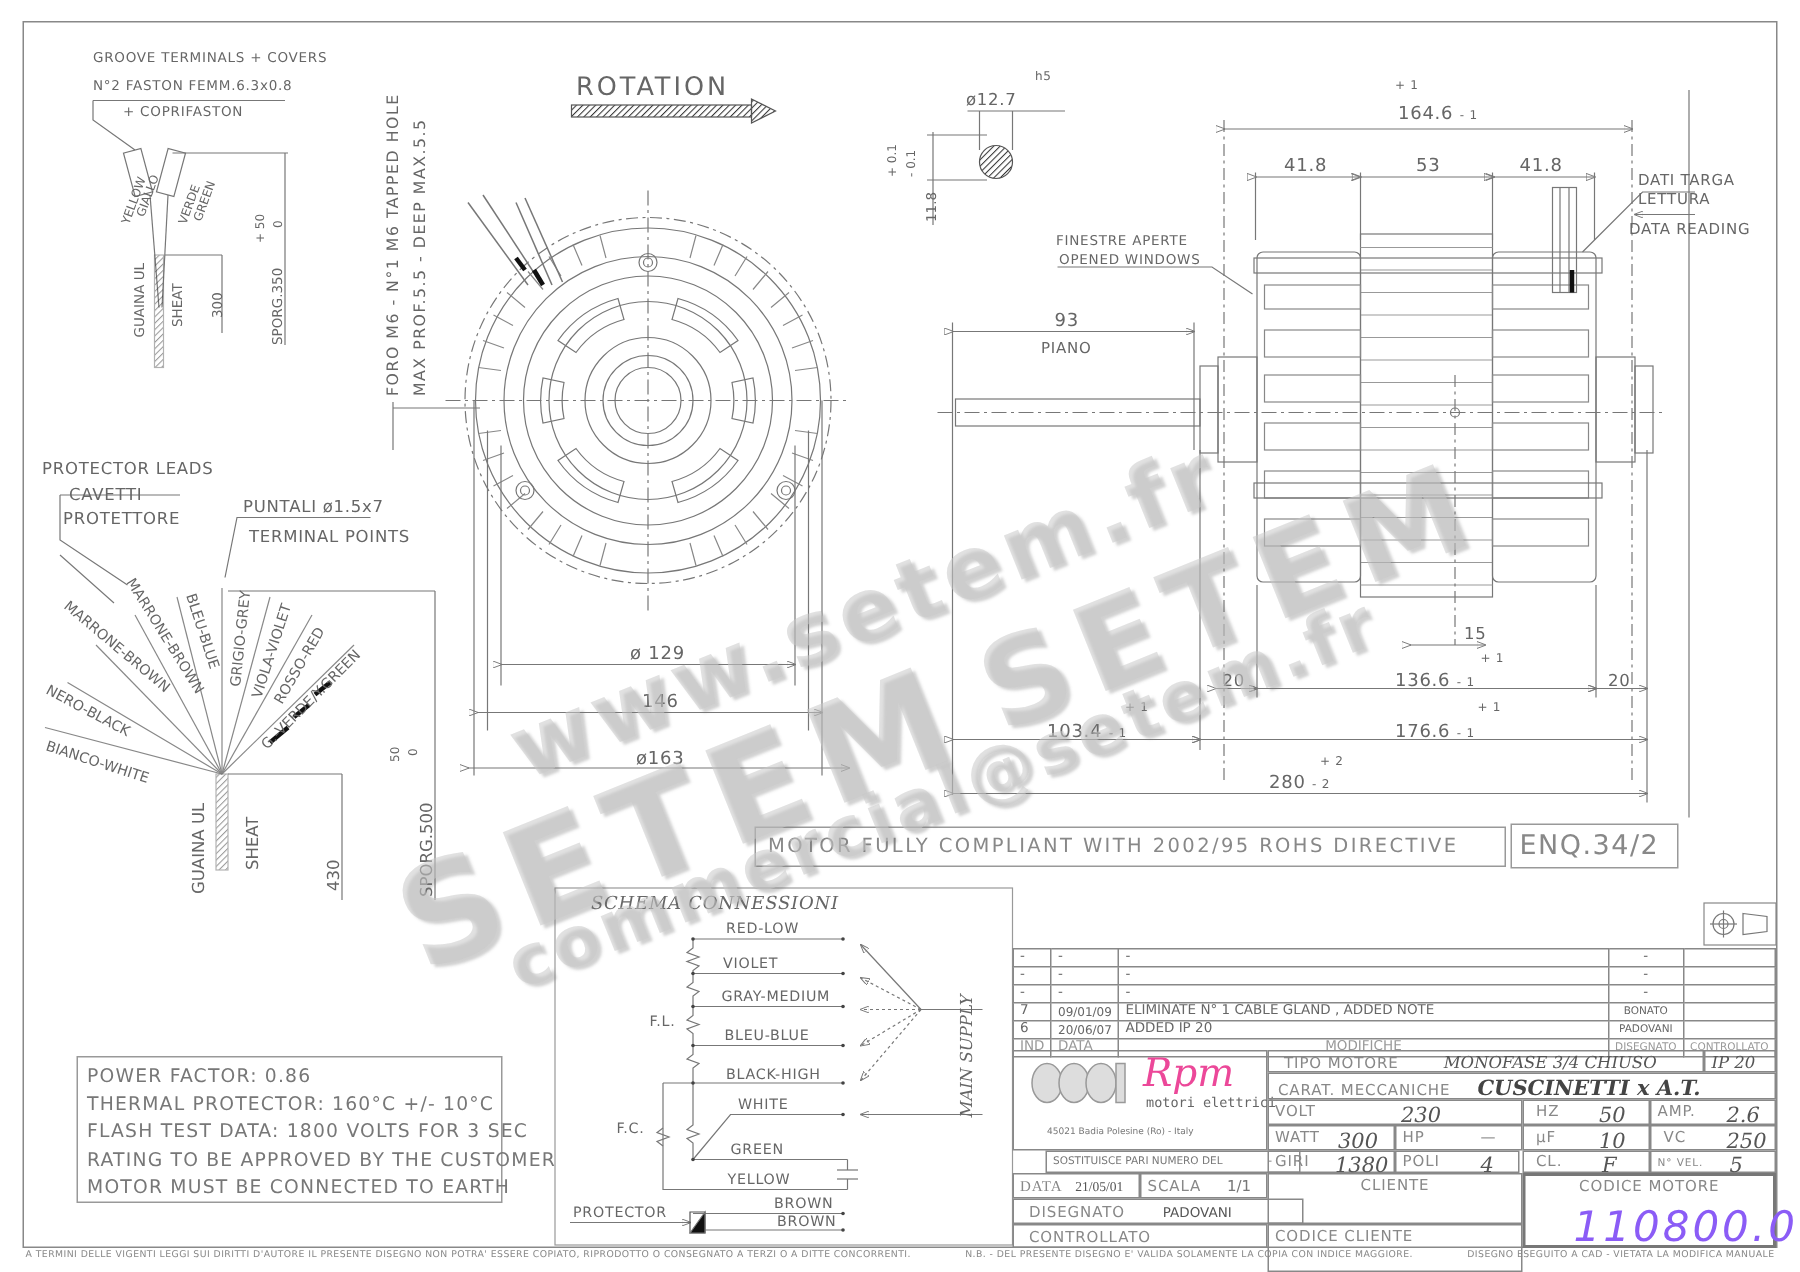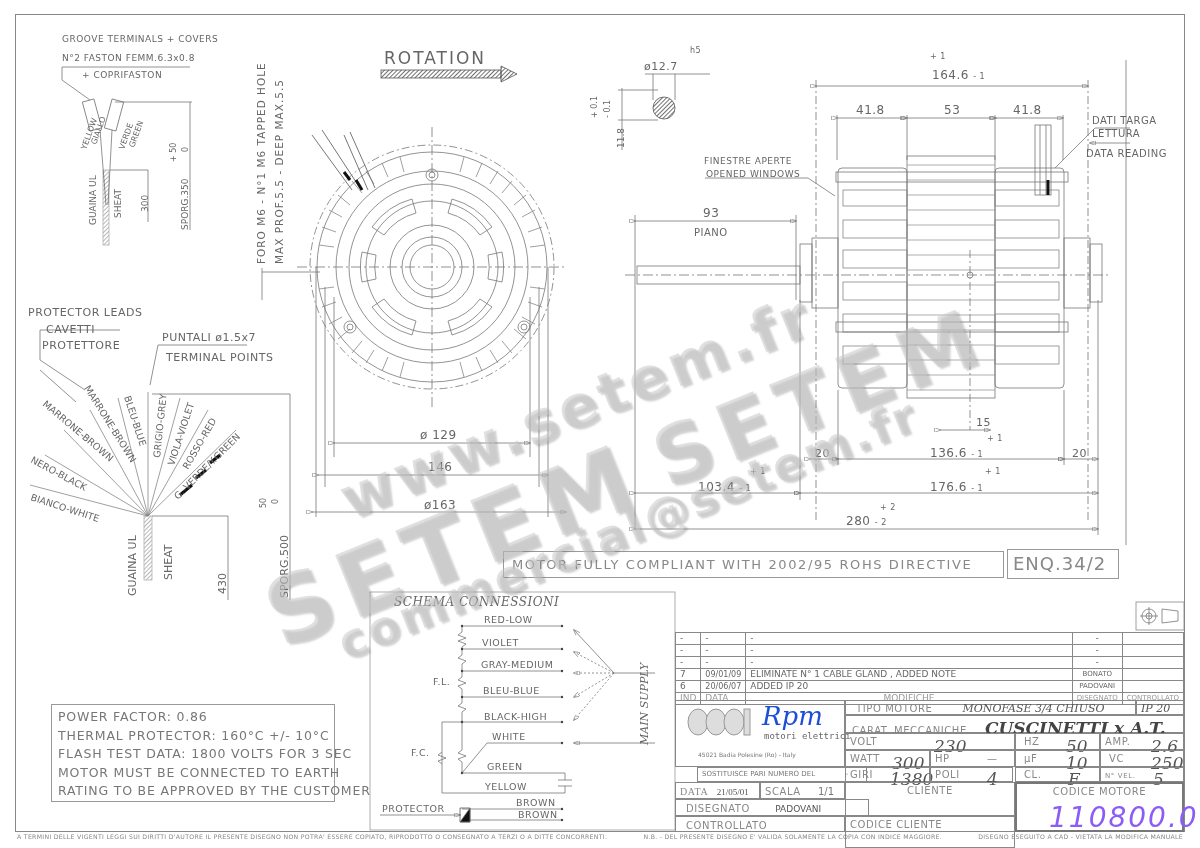--- a/index.html
+++ b/index.html
@@ -11,21 +11,21 @@
   .notes{position:absolute;left:51px;top:704px;width:284px;height:98px;border:1px solid #999;box-sizing:border-box;padding:3px 6px;}
   .notes div{font-size:12.5px;color:#777;line-height:18.5px;letter-spacing:0.8px;white-space:nowrap;}
   .rohs{position:absolute;left:503px;top:551px;width:501px;height:27px;border:1px solid #999;box-sizing:border-box;font-size:13px;color:#888;letter-spacing:1.6px;padding:5px 8px;white-space:nowrap;}
   .enq{position:absolute;left:1007px;top:549px;width:112px;height:30px;border:1px solid #999;box-sizing:border-box;font-size:18px;color:#888;letter-spacing:1px;padding:3px 5px;}
   table.tb{position:absolute;border-collapse:collapse;font-family:"DejaVu Sans",sans-serif;}
   table.tb td{border:1px solid #888;padding:0 4px;font-size:9px;color:#666;white-space:nowrap;height:11px;line-height:11px;}
   .rev td{font-size:9px;}
   .italic{font-family:"DejaVu Serif",serif;font-style:italic;}
   .cell{position:absolute;box-sizing:border-box;border:1px solid #888;font-size:10px;color:#777;white-space:nowrap;}
   .lab{color:#888;font-size:10px;letter-spacing:0.6px;}
-  .val{font-family:"DejaVu Serif",serif;font-style:italic;color:#555;font-size:17px;}
+  .val{font-family:"DejaVu Serif",serif;font-style:italic;color:#555;font-size:14px;}
   .footer{position:absolute;left:17px;top:833px;width:1166px;font-size:6.2px;color:#888;letter-spacing:0.3px;white-space:nowrap;display:flex;justify-content:space-between;}
   .wm{position:absolute;font-family:"DejaVu Sans",sans-serif;font-weight:bold;color:rgba(200,200,200,0.55);text-shadow:2px 3px 2px rgba(120,120,120,0.35);white-space:nowrap;transform-origin:left top;}
 </style>
 </head>
 <body>
 
 <div class="sheet"></div>
 
 <svg class="drawing" width="1200" height="848" viewBox="0 0 1200 848">
   <defs>
@@ -366,22 +366,22 @@
 <div class="lbl" style="left:880px;top:503px;font-size:8px;">+ 2</div>
 <div class="lbl" style="left:846px;top:514px;font-size:12px;"><span>280</span> <span style="font-size:8px">- 2</span></div>
 
 <div class="rohs">MOTOR FULLY COMPLIANT WITH 2002/95 ROHS DIRECTIVE</div>
 <div class="enq">ENQ.34/2</div>
 
 <div class="notes">
   <div>POWER FACTOR: 0.86</div>
   <div>THERMAL PROTECTOR: 160°C +/- 10°C</div>
   <div>FLASH TEST DATA: 1800 VOLTS FOR 3 SEC</div>
+  <div>RATING TO BE APPROVED BY THE CUSTOMER</div>
   <div>MOTOR MUST BE CONNECTED TO EARTH</div>
-  <div>RATING TO BE APPROVED BY THE CUSTOMER</div>
 </div>
 
 <div class="lbl italic" style="left:394px;top:595px;font-size:12px;color:#666;">SCHEMA CONNESSIONI</div>
 <div class="lbl" style="left:484px;top:614px;font-size:9.5px;">RED-LOW</div>
 <div class="lbl" style="left:482px;top:637px;font-size:9.5px;">VIOLET</div>
 <div class="lbl" style="left:481px;top:659px;font-size:9.5px;">GRAY-MEDIUM</div>
 <div class="lbl" style="left:483px;top:685px;font-size:9.5px;">BLEU-BLUE</div>
 <div class="lbl" style="left:484px;top:711px;font-size:9.5px;">BLACK-HIGH</div>
 <div class="lbl" style="left:492px;top:731px;font-size:9.5px;">WHITE</div>
 <div class="lbl" style="left:487px;top:761px;font-size:9.5px;">GREEN</div>
@@ -448,21 +448,21 @@
 
 <div>
 
   <div class="cell" style="left:675px;top:700px;width:170px;height:67px;">
     <svg width="70" height="30" style="position:absolute;left:10px;top:6px;">
       <ellipse cx="12" cy="15" rx="10" ry="13" fill="#ddd" stroke="#999"></ellipse>
       <ellipse cx="30" cy="15" rx="10" ry="13" fill="#ddd" stroke="#999"></ellipse>
       <ellipse cx="48" cy="15" rx="10" ry="13" fill="#ddd" stroke="#999"></ellipse>
       <rect x="58" y="2" width="6" height="26" fill="#ddd" stroke="#999"></rect>
     </svg>
-    <div style="position:absolute;left:86px;top:0px;font-family:'DejaVu Serif',serif;font-style:italic;font-size:26px;color:#1d4ed8;">Rpm</div>
+    <div style="position:absolute;left:86px;top:0px;font-family:'DejaVu Serif',serif;font-style:italic;font-size:26px;color:#ec4899;">Rpm</div>
     <div style="position:absolute;left:88px;top:30px;font-family:'DejaVu Sans Mono',monospace;font-size:9px;color:#666;">motori elettrici</div>
     <div style="position:absolute;left:22px;top:50px;font-size:6px;color:#777;">45021 Badia Polesine (Ro) - Italy</div>
   </div>
   <div class="cell" style="left:697px;top:767px;width:170px;height:15px;padding:2px 4px;font-size:7px;"><span>SOSTITUISCE PARI NUMERO DEL</span><span style="position:absolute;right:18px;">-</span></div>
   <div class="cell" style="left:675px;top:782px;width:85px;height:17px;padding:3px 4px;font-family:Liberation Serif, serif;"><span class="lab">DATA</span> <span style="margin-left:6px;color:#555;font-size:9px;">21/05/01</span></div>
   <div class="cell" style="left:760px;top:782px;width:85px;height:17px;padding:3px 4px;"><span class="lab">SCALA</span> <span style="margin-left:14px;color:#777">1/1</span></div>
   <div class="cell" style="left:675px;top:799px;width:194px;height:17px;padding:3px 10px;"><span class="lab">DISEGNATO</span> <span style="margin-left:22px;color:#555;font-size:9px;">PADOVANI</span></div>
   <div class="cell" style="left:675px;top:816px;width:170px;height:16px;padding:3px 10px;"><span class="lab">CONTROLLATO</span></div>
 
   <div class="cell" style="left:845px;top:700px;width:291px;height:15px;padding:1px 10px;"><span class="lab">TIPO MOTORE</span><span class="val" style="margin-left:30px;font-size:11px;">MONOFASE 3/4 CHIUSO</span></div>

